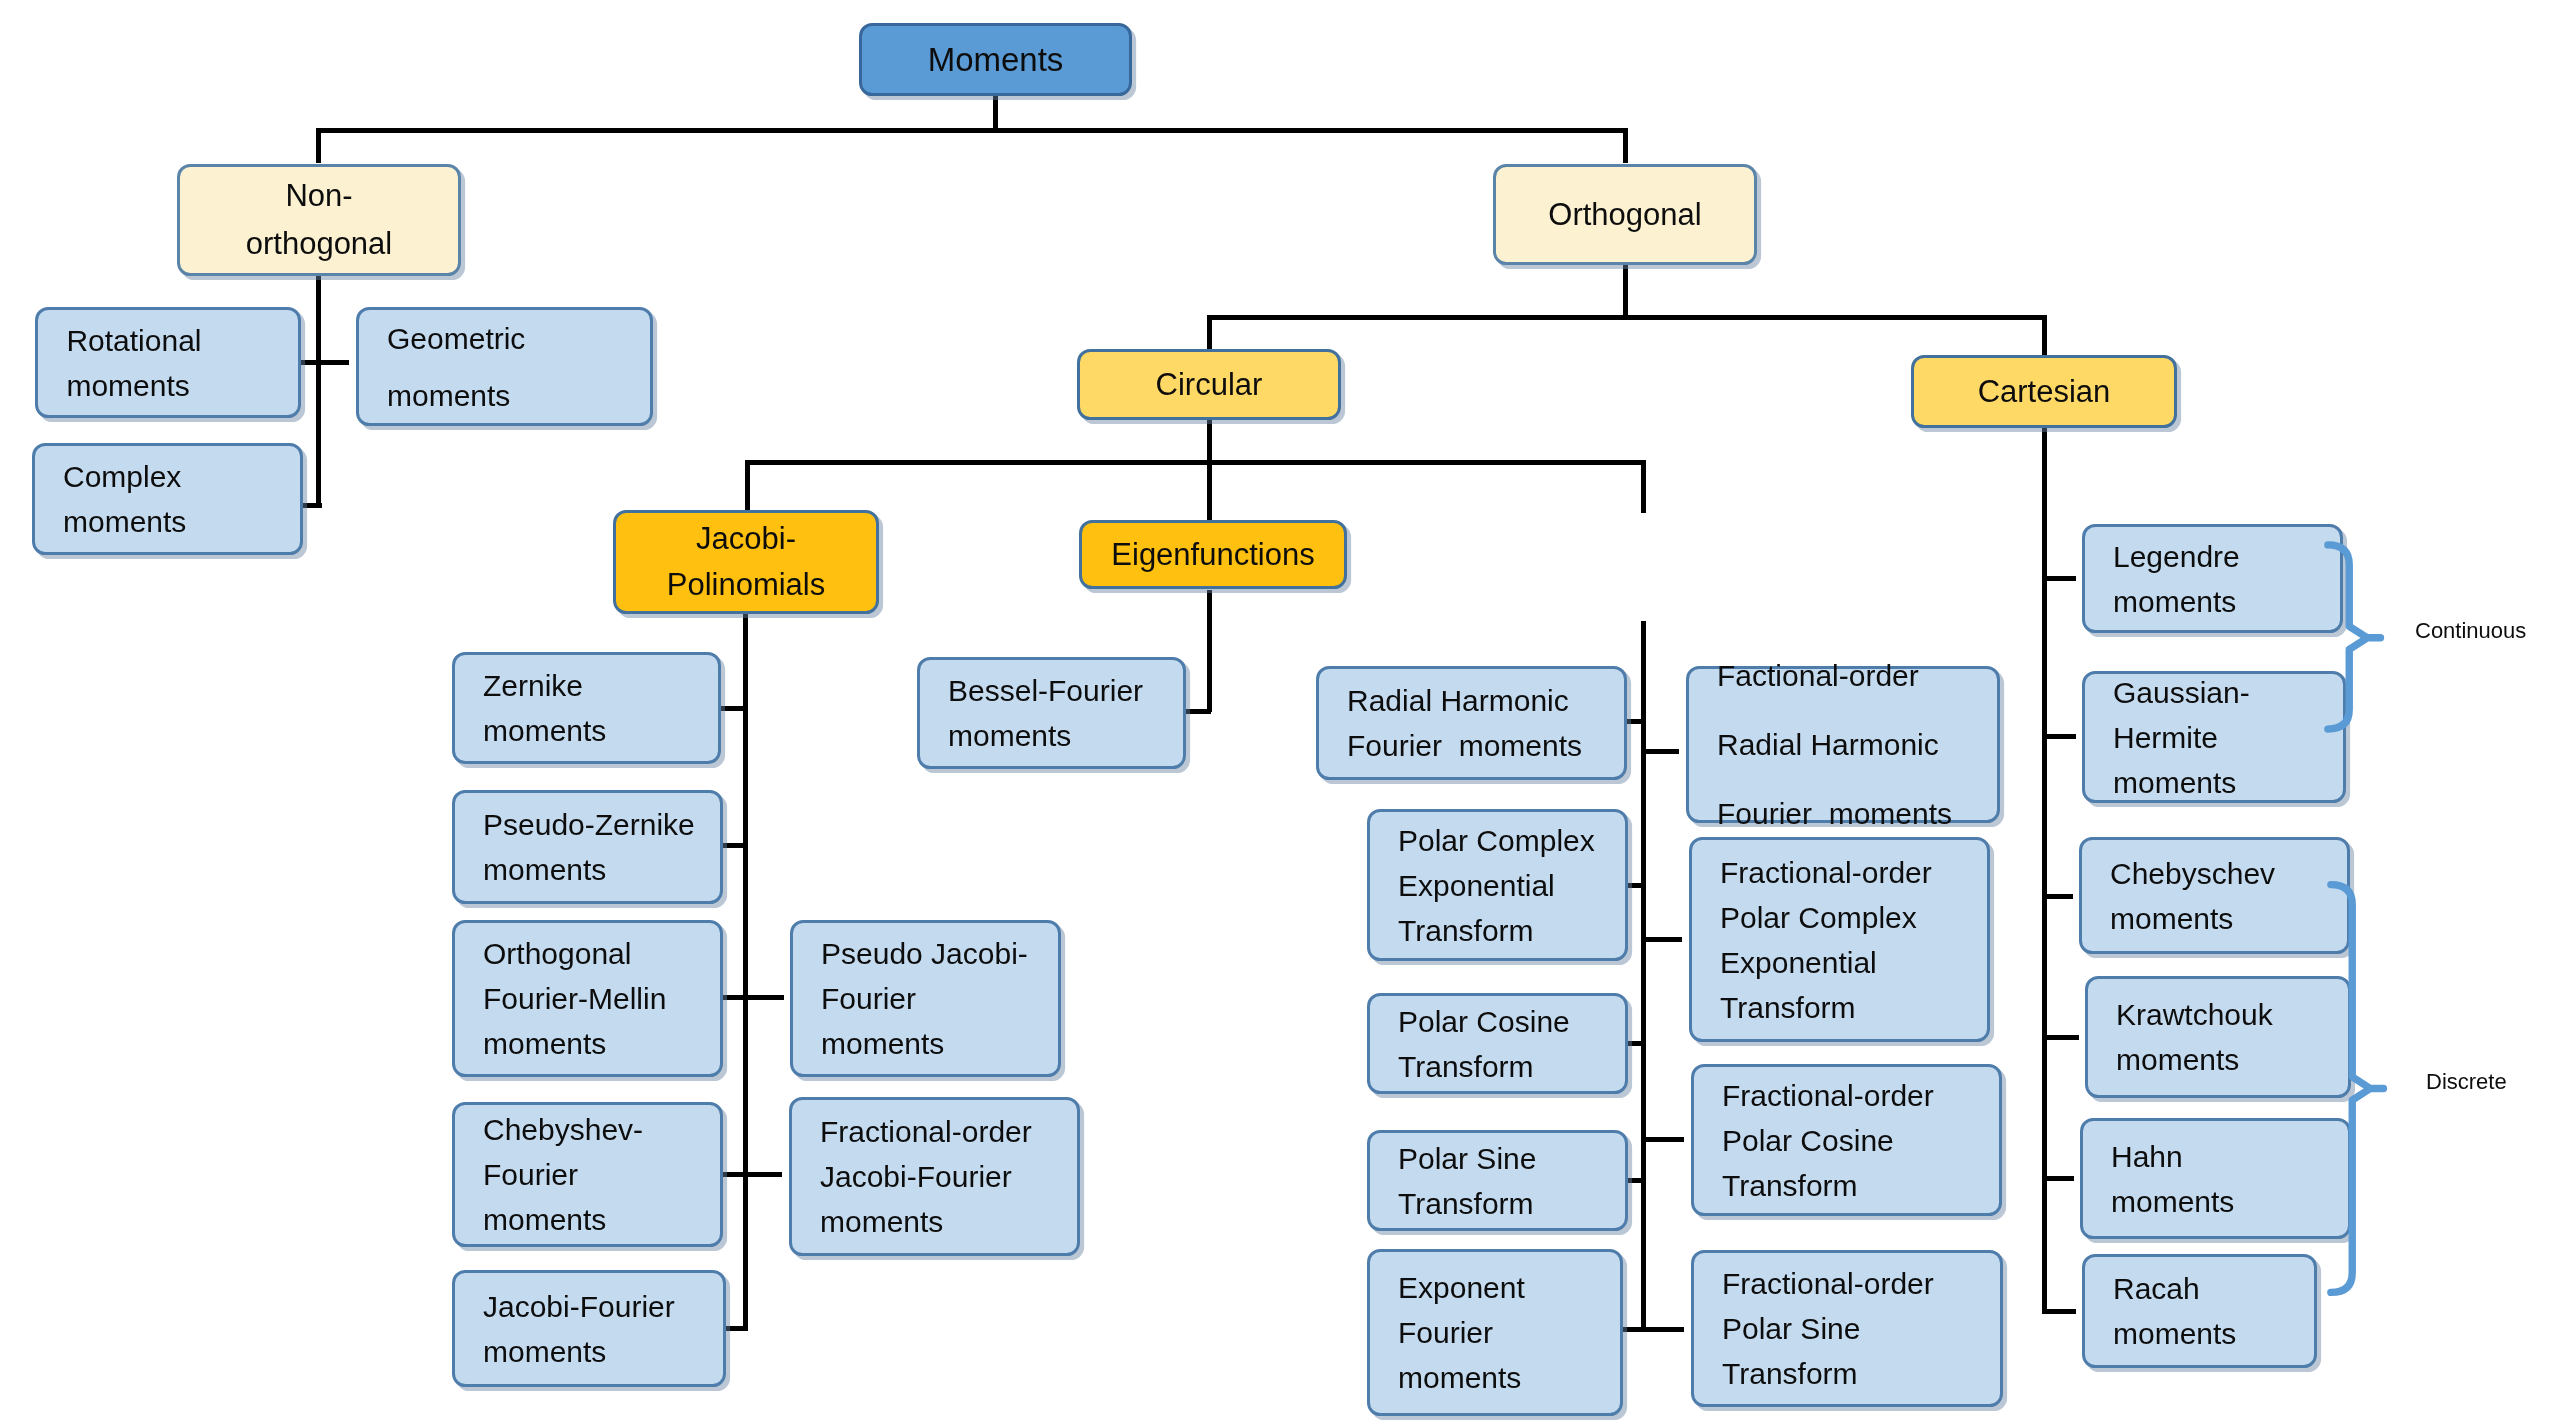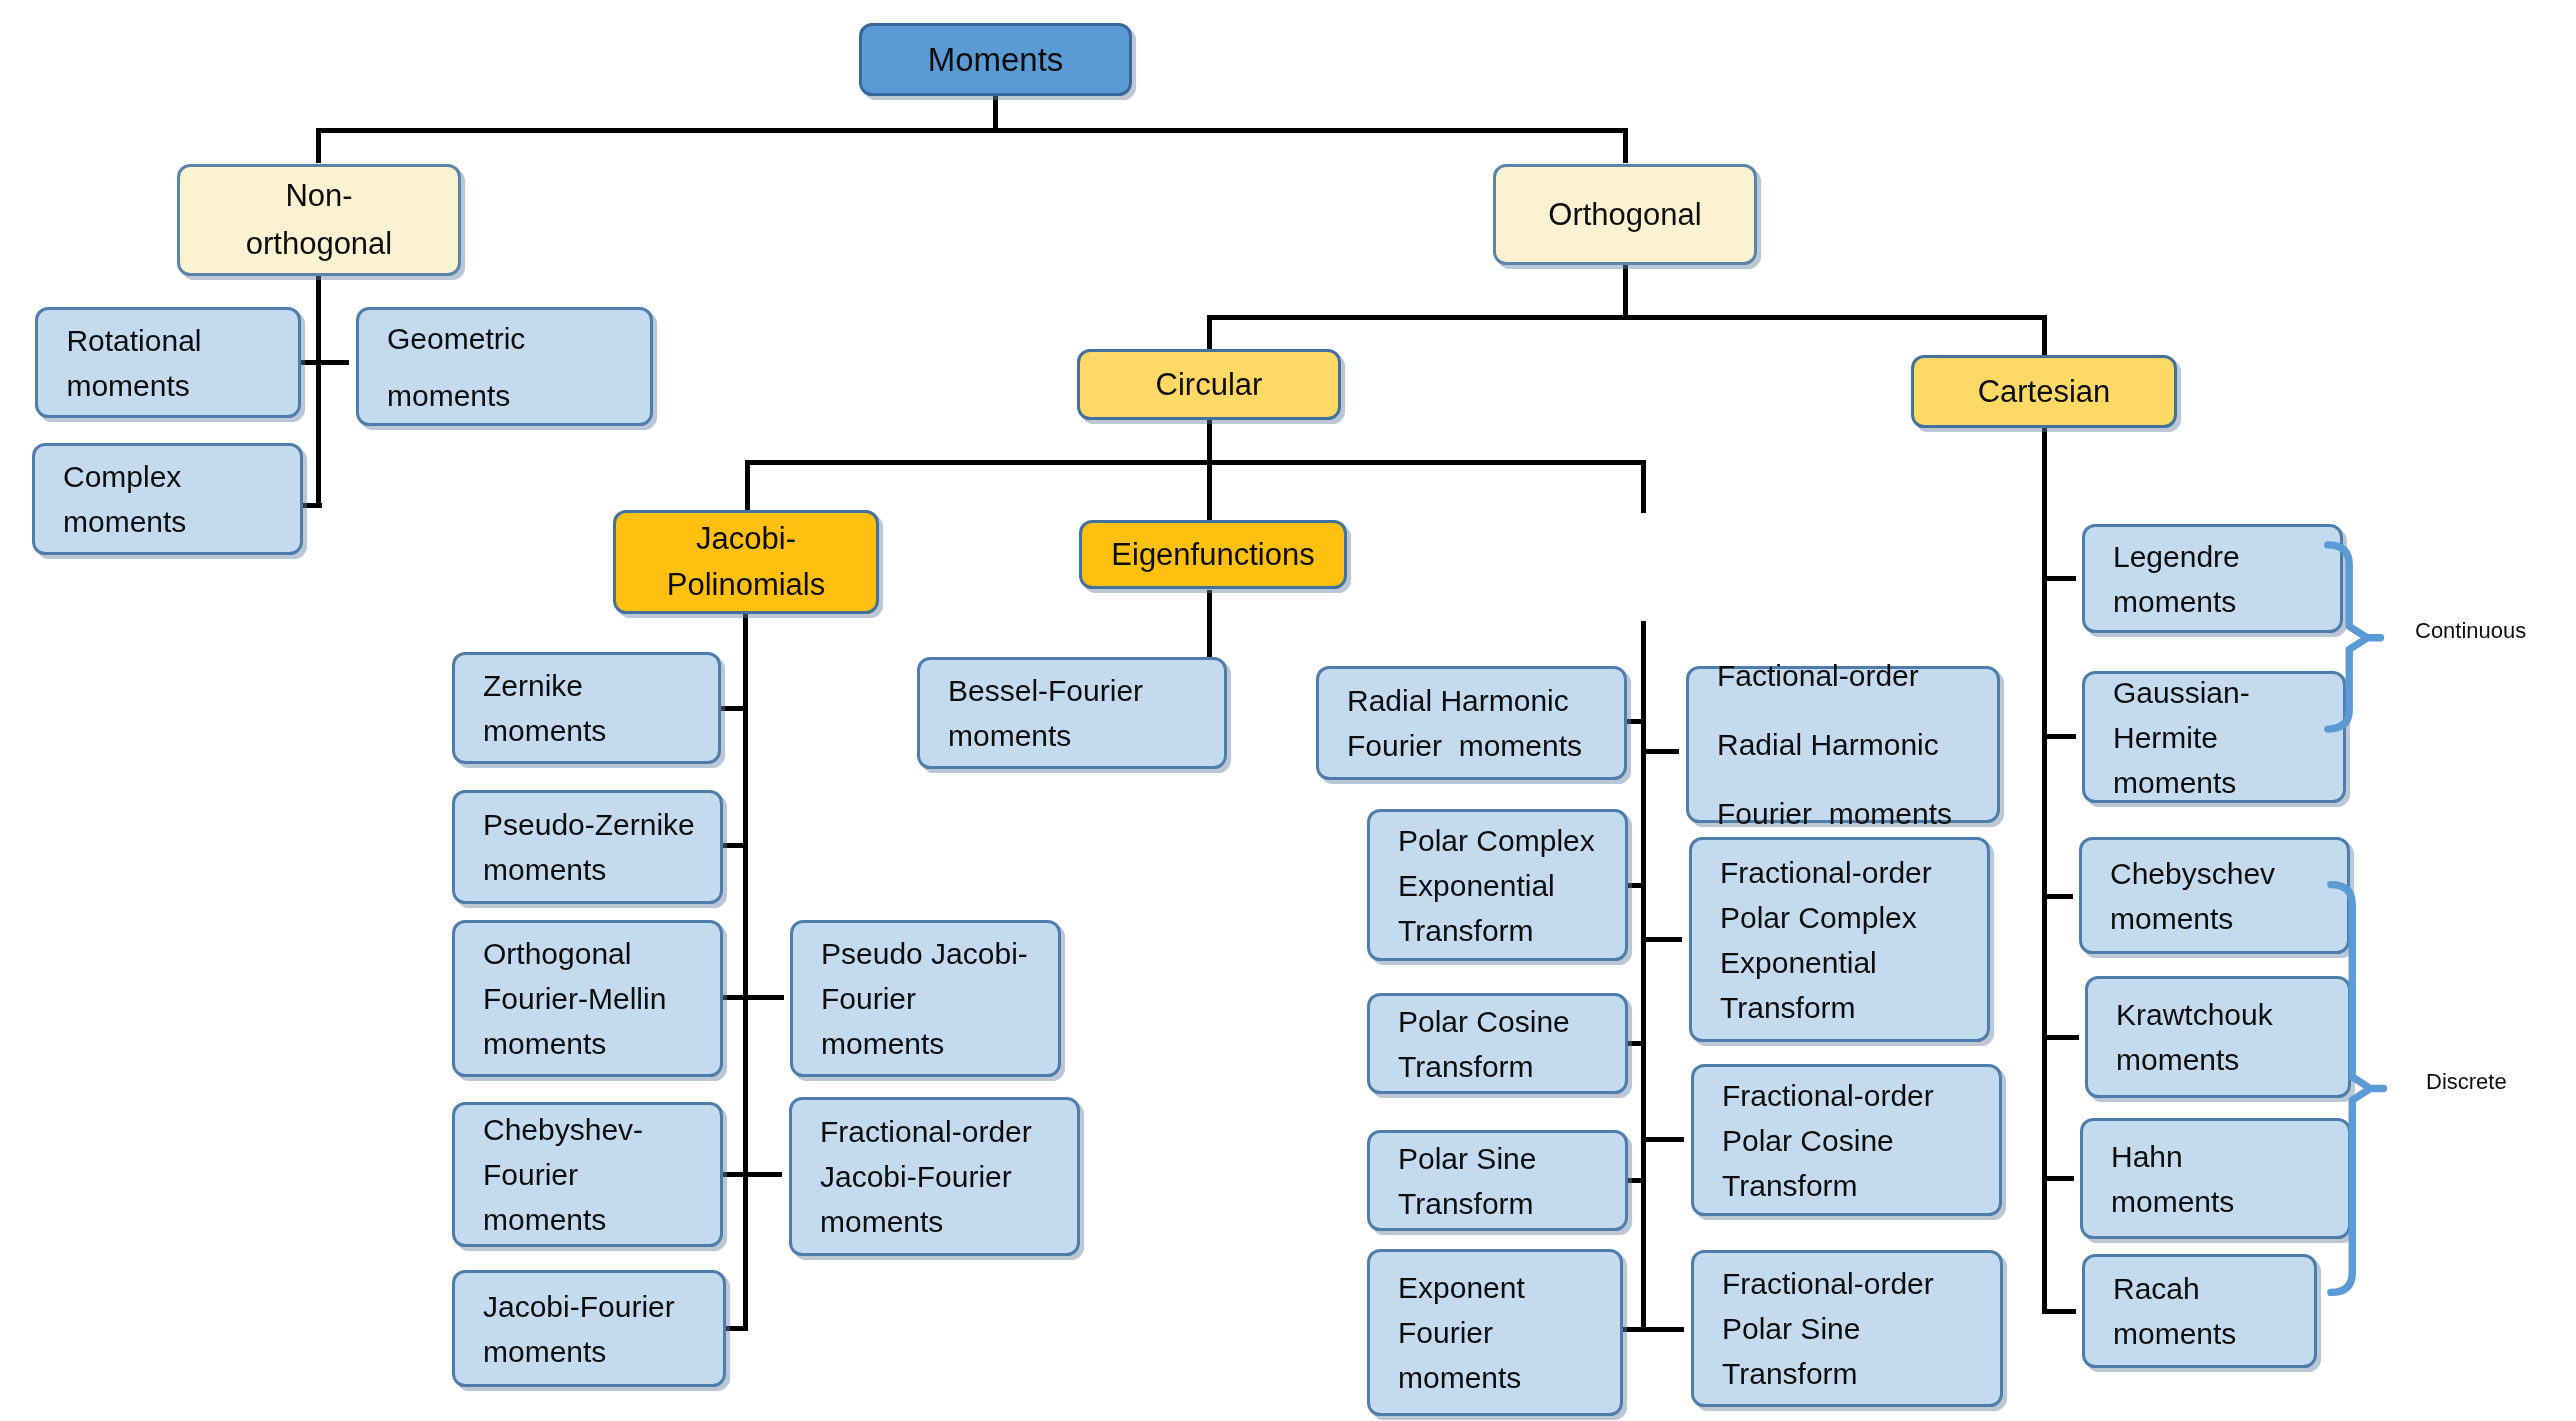--- a/index.html
+++ b/index.html
@@ -111,21 +111,21 @@
       <div class="line">Jacobi-</div>
       <div class="line">Polinomials</div>
     </div>
     <div class="node subcategory center-align" style="left: 1079px; top: 520px; width: 268px; height: 69px;">
       <div class="line">Eigenfunctions</div>
     </div>
     <div class="node leaf left-align" style="left: 443px; top: 652px; width: 269px; height: 112px;">
       <div class="line">Zernike</div>
       <div class="line">moments</div>
     </div>
-    <div class="node leaf left-align" style="left: 908px; top: 657px; width: 310px; height: 112px;">
+    <div class="node leaf left-align" style="left: 908px; top: 657px; width: 269px; height: 112px;">
       <div class="line">Bessel-Fourier</div>
       <div class="line">moments</div>
     </div>
     <div class="node leaf left-align" style="left: 1307px; top: 666px; width: 311px; height: 114px;">
       <div class="line">Radial Harmonic</div>
       <div class="line">Fourier  moments</div>
     </div>
     <div class="node leaf left-align" style="left: 1677px; top: 666px; width: 314px; height: 157px; gap: 24px;">
       <div class="line">Factional-order</div>
       <div class="line">Radial Harmonic</div>

